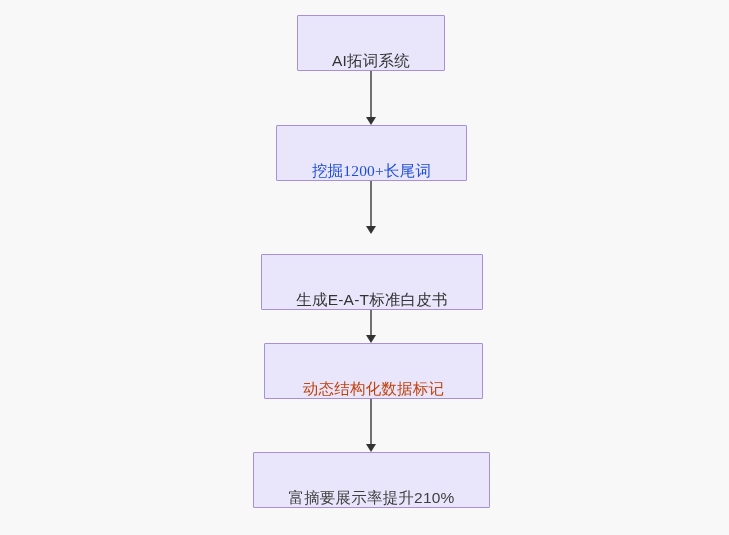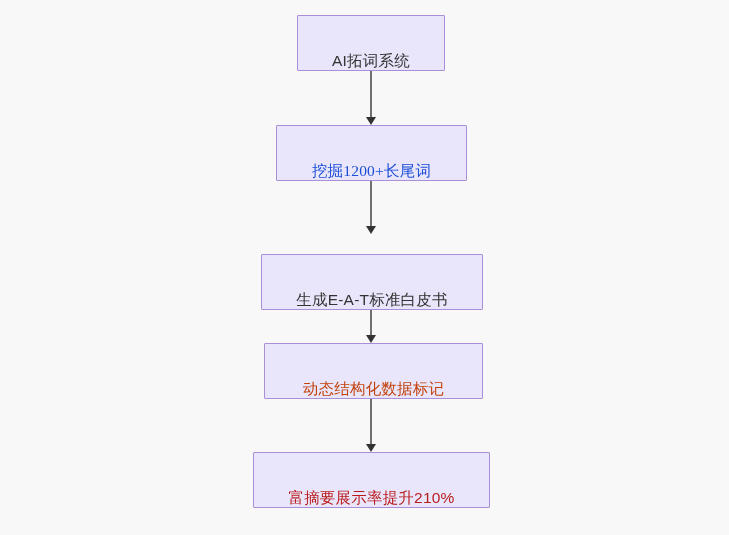--- a/index.html
+++ b/index.html
@@ -96,16 +96,16 @@
   <div class="flow-node" id="node-1" style="left: 276px; top: 125px; width: 191px; height: 56px; background: rgb(233, 230, 251); border-color: rgb(169, 143, 216);">
     <span class="flow-node-label" style="color: #1d4ed8; font-family: Liberation Serif, serif;">挖掘1200+长尾词</span>
   </div>
   <div class="flow-node" id="node-2" style="left: 261px; top: 234px; width: 222px; height: 56px; background: rgb(233, 230, 251); border-color: rgb(169, 143, 216); margin-top: 20px;">
     <span class="flow-node-label" style="color: rgb(51, 51, 51);">生成E-A-T标准白皮书</span>
   </div>
   <div class="flow-node" id="node-3" style="left: 264px; top: 343px; width: 219px; height: 56px; background: rgb(233, 230, 251); border-color: rgb(169, 143, 216);">
     <span class="flow-node-label" style="color: #c2410c;">动态结构化数据标记</span>
   </div>
   <div class="flow-node" id="node-4" style="left: 253px; top: 452px; width: 237px; height: 56px; background: rgb(233, 230, 251); border-color: rgb(169, 143, 216);">
-    <span class="flow-node-label" style="color: #b91c1c;">富摘要展示率提升210%</span>
+    <span class="flow-node-label" style="color: #404040;">富摘要展示率提升210%</span>
   </div>
 
 </div>
 
 </body></html>

